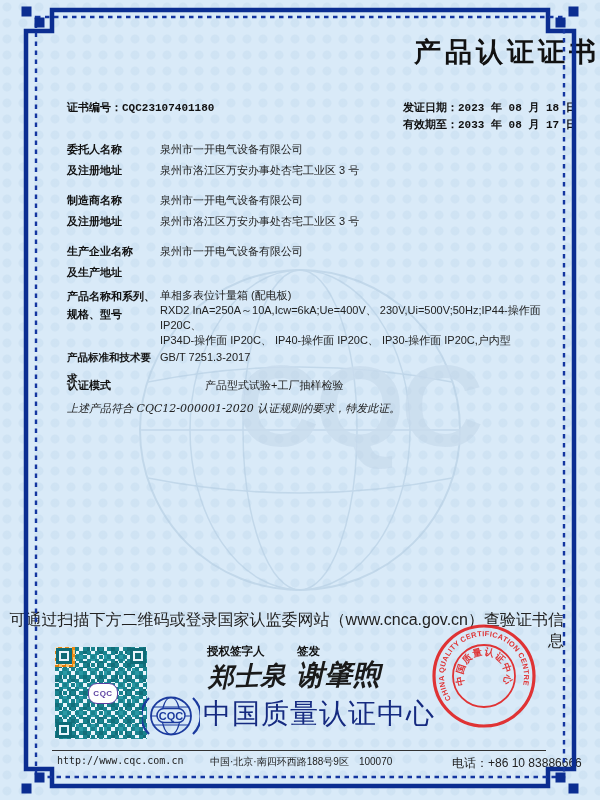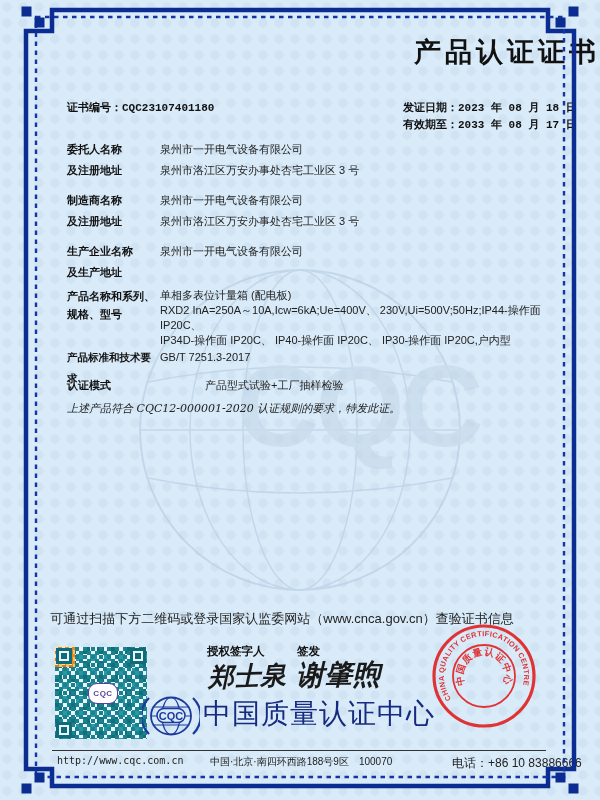--- a/index.html
+++ b/index.html
@@ -26,21 +26,21 @@
   
   .field{left:67px;width:480px;display:flex;}
   .flabel{width:93px;flex:none;font-weight:bold;font-size:11px;line-height:20.5px;}
   .fvalue{flex:1;font-size:11px;line-height:20.5px;color:#222;}
   .f4 .flabel{line-height:17.5px;}
   .f4 .fvalue{font-size:11px;line-height:15px;}
   .f5 .flabel{font-size:10.5px;width:93px;}
   .f6 .fvalue{padding-left:45px;}
   .note{left:67px;top:401px;font-size:11px;font-style:italic;color:#222;font-family:"DejaVu Serif","Liberation Serif",serif;}
   
-  .verify{left:0;top:610px;width:564px;text-align:center;font-size:13px;color:#222;}
+  .verify{left:0;top:610px;width:564px;text-align:right;font-size:16px;color:#222;}
   .qr{left:55px;top:647px;width:92px;height:92px;
       background-color:#e8f4fb;
       background-image:
         conic-gradient(from 0deg,#18828e 25%,transparent 0 50%,#18828e 0 75%,transparent 0),
         conic-gradient(from 90deg,#2a98a4 25%,transparent 0 50%,#136e7a 0 75%,transparent 0);
       background-size:8px 8px,14px 14px;}
   .qr-orange{left:0;top:0;width:20px;height:20px;
       background-image:conic-gradient(from 0deg,#ee8a12 25%,#f7c26b 0 50%,#e07b07 0 75%,#fbe3bd 0);
       background-size:7px 7px;}
   .finder{width:16px;height:16px;border:3px solid #0e6b77;background:#e8f4fb;box-sizing:border-box;}

